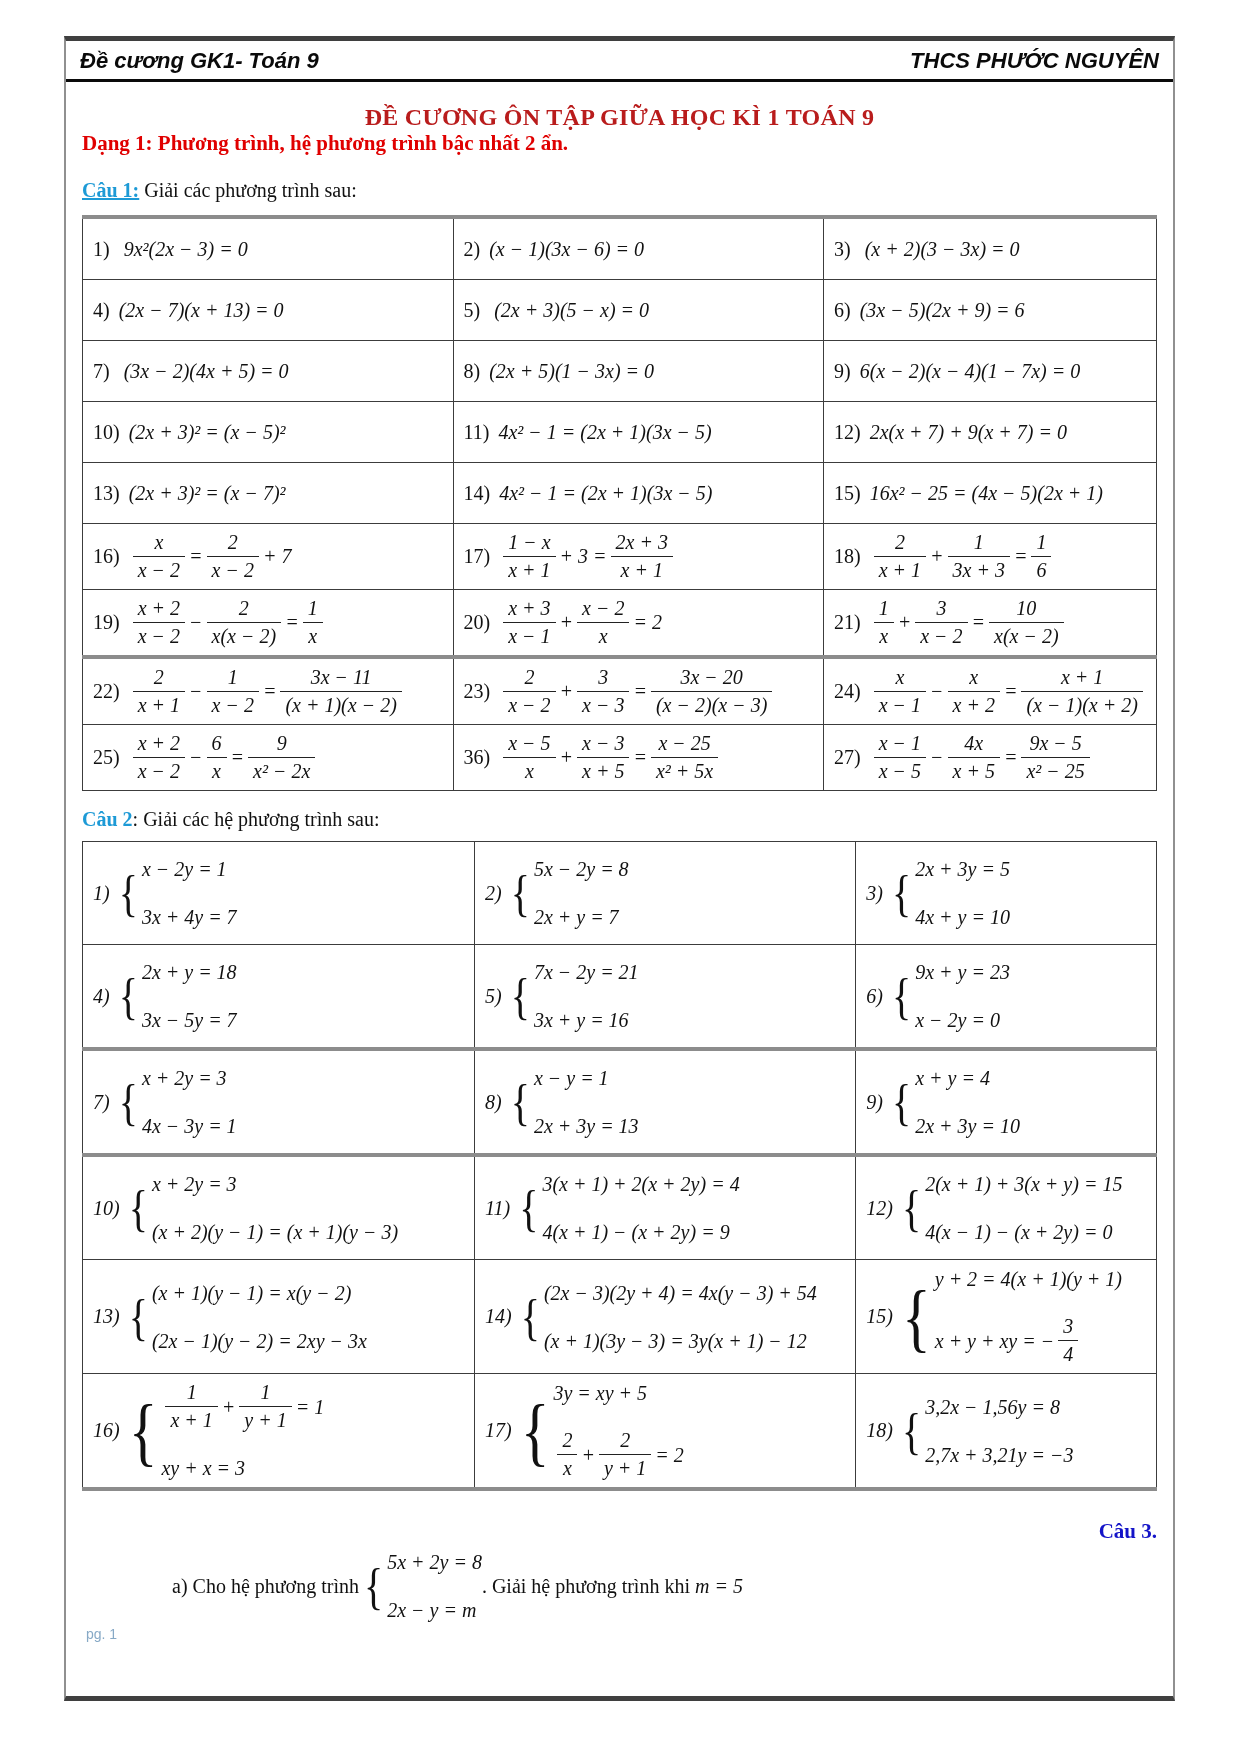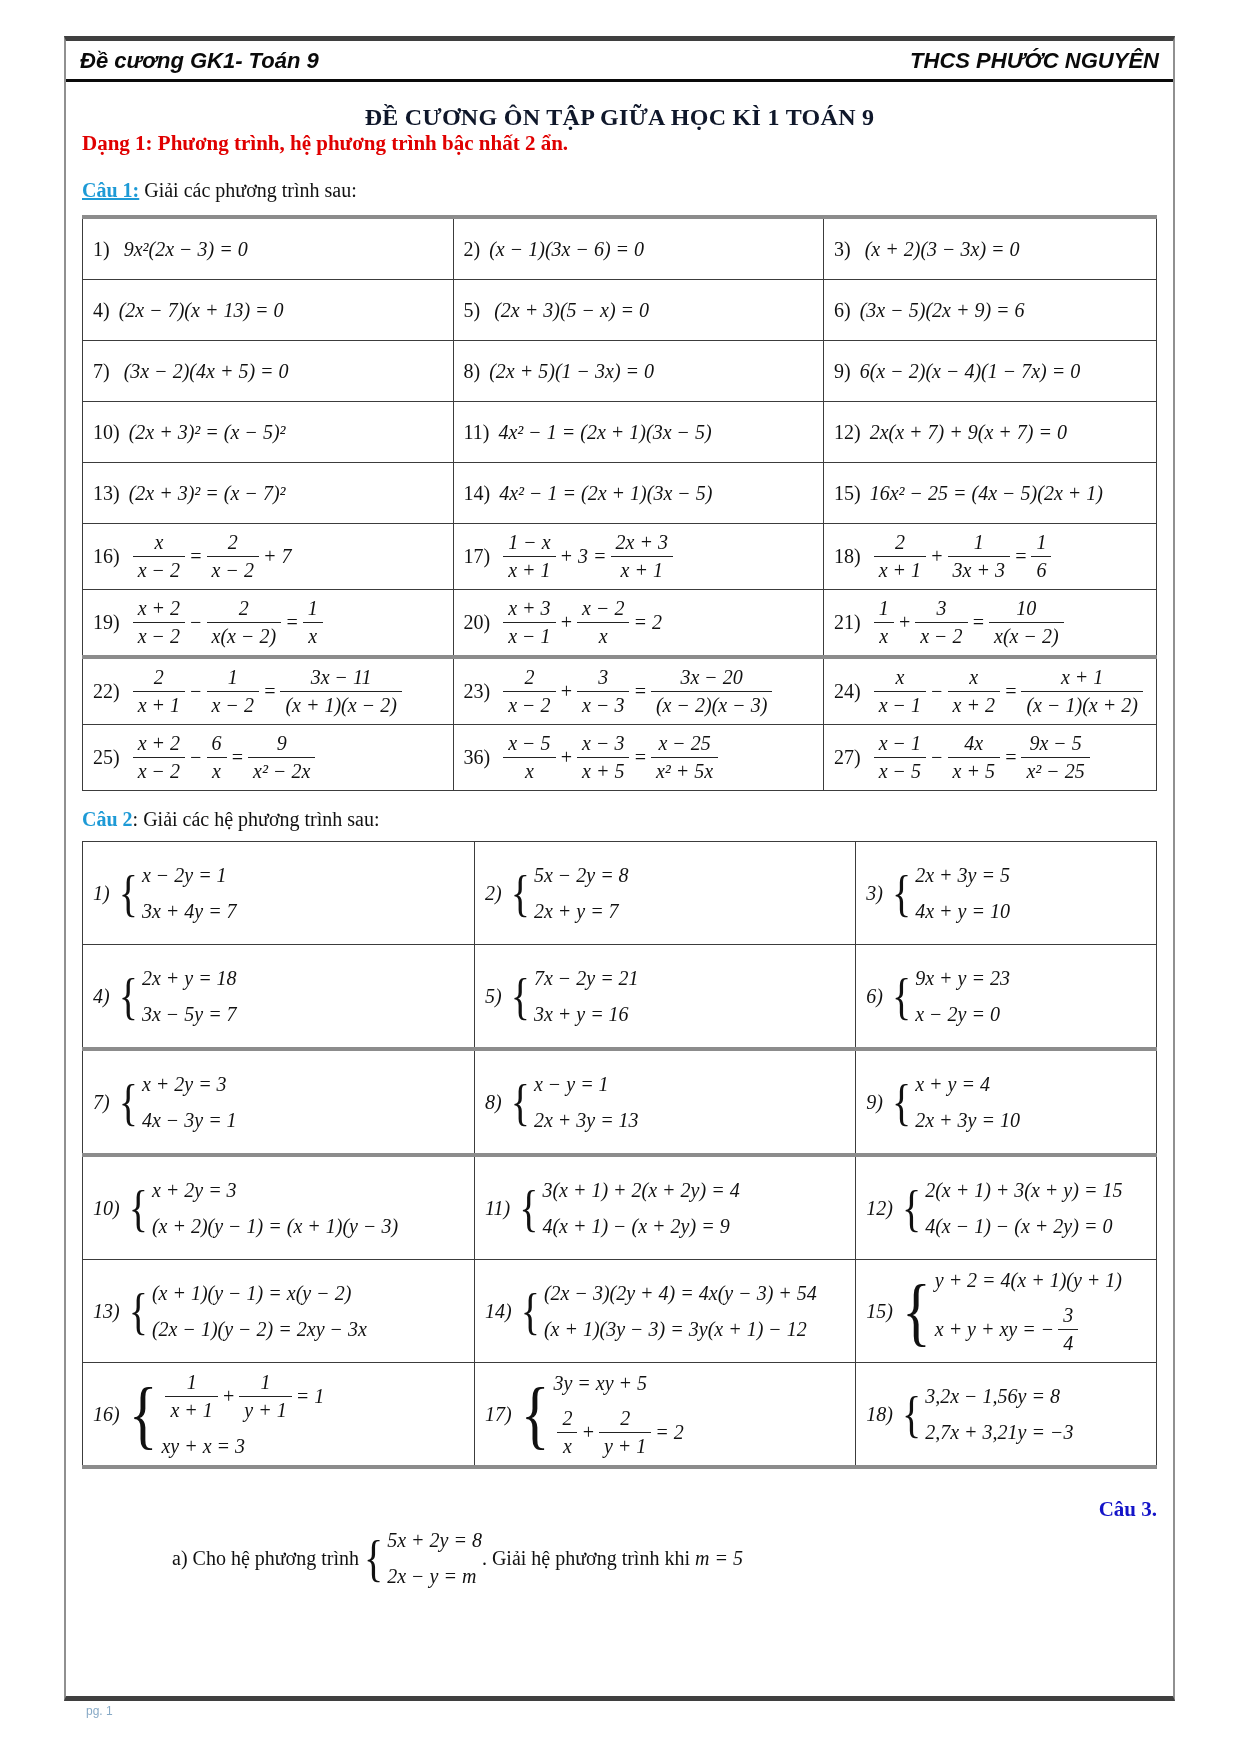--- a/index.html
+++ b/index.html
@@ -4,21 +4,21 @@
 <style>
   html,body{margin:0;padding:0;background:#fff;}
   body{width:1241px;height:1755px;position:relative;font-family:"Liberation Serif",serif;color:#111;}
   .page{position:absolute;left:64px;top:36px;width:1111px;height:1665px;box-sizing:border-box;
         background:#fff;border-left:2px solid #909090;border-right:2px solid #909090;
         border-top:5px solid #3f3f3f;border-bottom:5px solid #3f3f3f;}
   .inner{padding:0 16px;}
   .doc-header{display:flex;justify-content:space-between;align-items:flex-end;
         padding:7px 14px 5px 14px;border-bottom:3px solid #0a0a0a;
         font-family:"Liberation Sans",sans-serif;font-weight:bold;font-style:italic;font-size:22px;color:#0a0a0a;}
-  .main-title{text-align:center;color:#0f172a;font-weight:bold;font-size:24px;margin-top:22px;letter-spacing:.3px;}
+  .main-title{text-align:center;color:#b91c1c;font-weight:bold;font-size:24px;margin-top:22px;letter-spacing:.3px;}
   .school-year{text-align:center;color:#e00000;font-weight:bold;font-size:22px;margin-top:26px;}
   .section-heading{color:#e00000;font-weight:bold;font-size:21px;}
   .cau-line{font-size:20px;margin-top:23px;}
   .cau1-label{color:#1d9ad6;font-weight:bold;text-decoration:underline;}
   .cau2-label{color:#1d9ad6;font-weight:bold;}
   .cau-intro{color:#111;}
   table{border-collapse:collapse;width:100%;table-layout:fixed;}
   .t1{margin-top:13px;border-top:4px solid #8c8c8c;}
   .t2{margin-top:10px;border-bottom:4px solid #8c8c8c;}
   td{border:1.5px solid #3c3c3c;padding:7px 6px 7px 10px;vertical-align:middle;overflow:hidden;}
@@ -29,28 +29,28 @@
   .cellwrap{display:flex;align-items:center;}
   .qno{font-size:20px;margin-right:9px;white-space:pre;}
   .t2 .qno{font-style:italic;}
   .math{display:inline-flex;align-items:center;font-style:italic;font-size:20px;flex-wrap:nowrap;}
   .mt{white-space:pre;}
   .frac{display:inline-flex;flex-direction:column;text-align:center;margin:0 4px;vertical-align:middle;}
   .frac .num{display:flex;justify-content:center;border-bottom:1.5px solid #222;padding:0 5px 2px;line-height:1.15;}
   .frac .den{display:flex;justify-content:center;padding:2px 5px 0;line-height:1.15;}
   .sys{display:inline-flex;align-items:center;}
   .brace{display:inline-block;line-height:1;font-style:normal;margin-right:4px;transform-origin:center;}
-  .syscol{display:inline-flex;flex-direction:column;gap:12px;align-items:flex-start;}
+  .syscol{display:inline-flex;flex-direction:column;gap:24px;align-items:flex-start;}
   .sysline{display:inline-flex;align-items:center;line-height:1.2;}
   .cau3-label{color:#1414c8;font-weight:bold;font-size:21px;margin-top:28px;padding-left:36px;text-align:right;}
   .cau3-line{display:flex;align-items:center;font-size:20px;margin-top:6px;padding-left:90px;}
   .cau3-text{white-space:pre;}
   .math-inline{font-style:italic;}
-  .footer{position:absolute;left:86px;top:1704px;font-family:"Liberation Sans",sans-serif;
-          font-size:12px;color:#87a9c6;}
+  .footer{position:absolute;left:86px;top:1626px;font-family:"Liberation Sans",sans-serif;
+          font-size:14px;color:#87a9c6;}
 </style>
 </head>
 <body>
 
 <div class="page">
   <div class="doc-header">
     <span>Đề cương GK1- Toán 9</span>
     <span>THCS PHƯỚC NGUYÊN</span>
   </div>
   <div class="inner">

